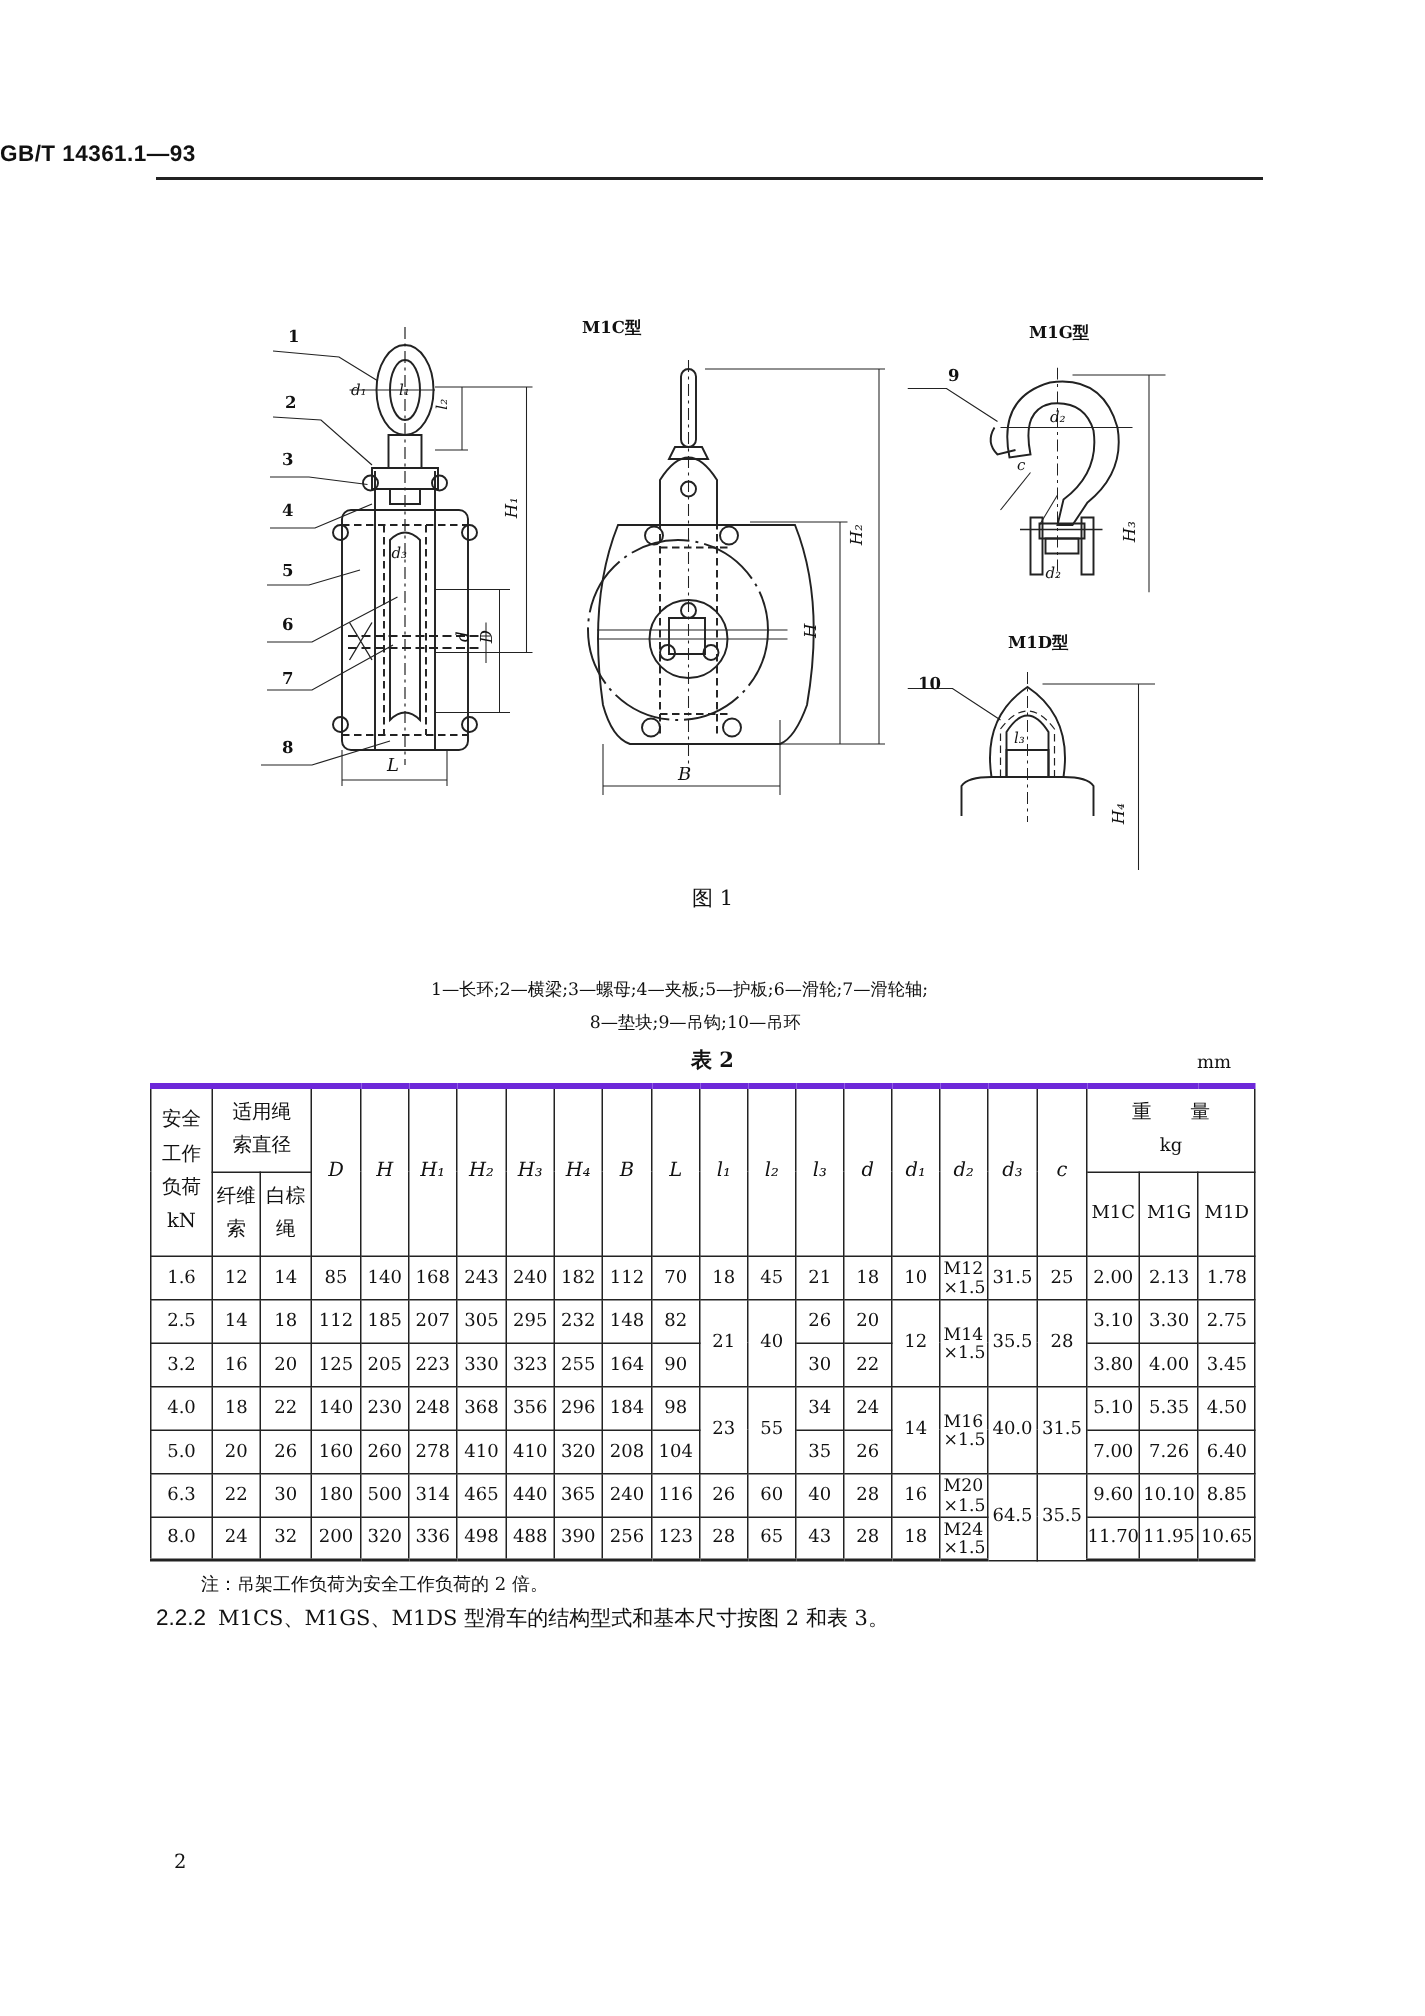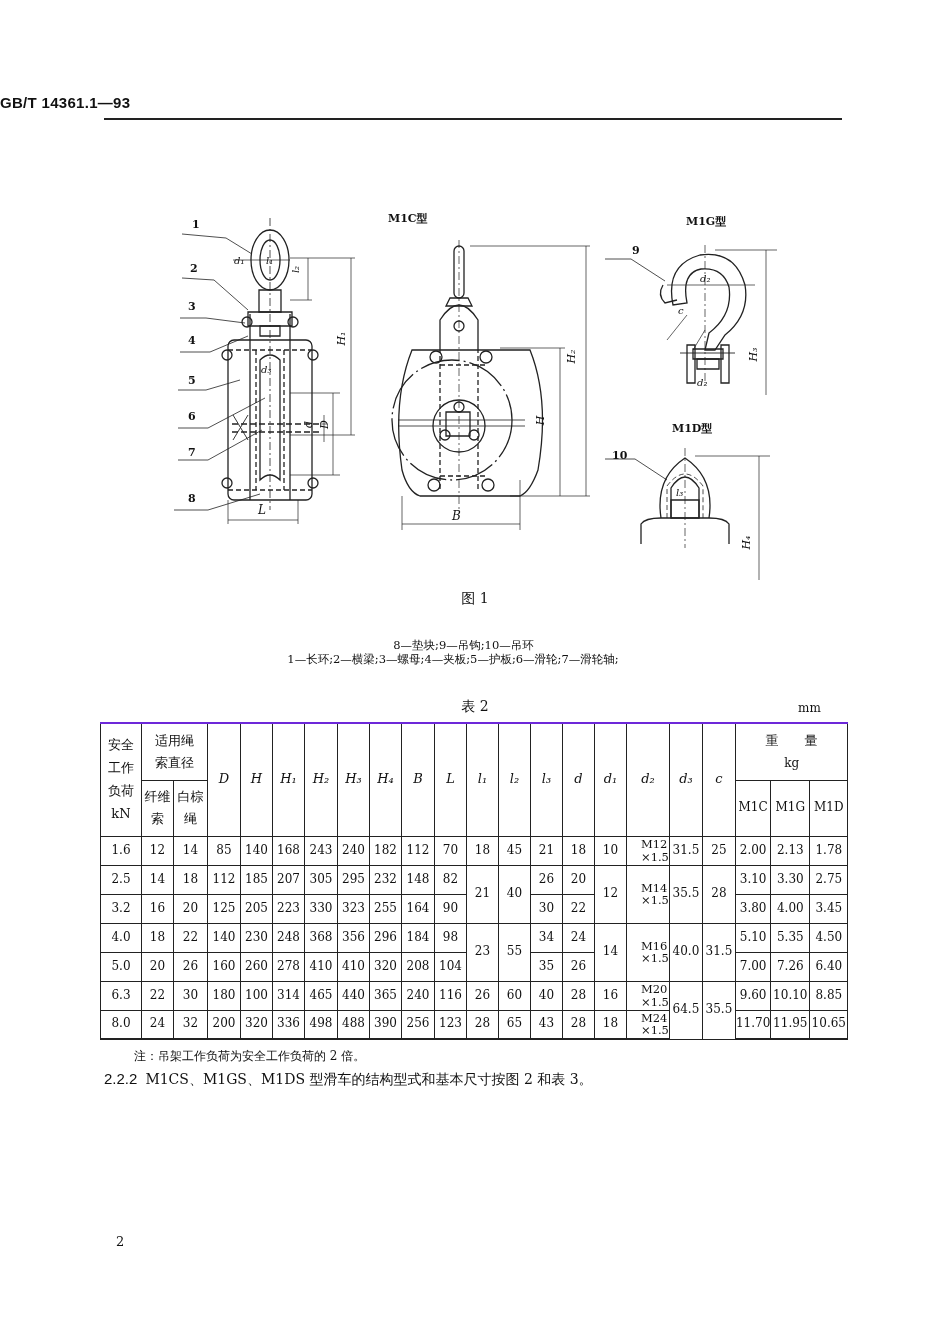--- a/index.html
+++ b/index.html
@@ -4,28 +4,28 @@
 <style>
   html,body{margin:0;padding:0;background:#fff;}
   body{width:950px;height:1344px;position:relative;overflow:hidden;
        font-family:"DejaVu Serif","Liberation Serif",serif;color:#111;}
   .abs{position:absolute;}
   .header-title{left:0;width:950px;top:94px;text-align:left;font-family:"Liberation Sans Narrow","Liberation Sans",sans-serif;font-size:15px;font-weight:bold;letter-spacing:0.3px;}
   .header-rule{left:104px;top:118px;width:738px;height:2px;background:#222;}
   .fig-lbl{font-size:11px;font-weight:bold;}
   .fig-caption{left:0;width:950px;top:590px;text-align:center;font-size:14px;}
   .legend-line{left:0;width:906px;text-align:center;font-size:11.5px;}
-  .table-caption{left:0;width:950px;top:698px;text-align:center;font-size:14px;}
+  .table-caption{left:0;width:950px;top:698px;text-align:center;font-size:14px;font-weight:bold;}
   .unit{left:798px;top:701px;font-size:12px;}
   table.spec{position:absolute;left:100px;top:722px;border-collapse:collapse;font-size:12px;}
   table.spec td{border:1px solid #222;text-align:center;vertical-align:middle;padding:0;line-height:1.15;}
-  table.spec tr.top td{border-top:2px solid #6d28d9;}
+  table.spec tr.top td{border-top:4px solid #6d28d9;}
   table.spec tr.last td{border-bottom:2px solid #222;}
   table.spec td.hdr-sym{font-style:italic;font-size:13px;}
-  table.spec td.m{font-size:11.5px;line-height:1.05;text-align:left;padding-left:14px;}
+  table.spec td.m{font-size:11.5px;line-height:1.05;text-align:left;padding-left:2px;}
   .note{left:134px;top:1048px;font-size:12px;}
   .clause{left:104px;top:1070px;font-size:14px;}
   .clause .num{font-family:"Liberation Sans",sans-serif;font-size:15px;margin-right:8px;}
   .page-num{left:116px;top:1234px;font-size:13px;}
   svg line,svg path,svg rect,svg circle,svg ellipse{vector-effect:non-scaling-stroke;}
 </style>
 </head>
 <body>
 
 <div class="abs header-title">GB/T 14361.1—93</div>
@@ -178,21 +178,21 @@
     <line x1="154" y1="8" x2="154" y2="132" stroke-width="0.7"></line>
     <polyline points="0,11 30,11 62,32" stroke-width="0.8"></polyline>
   </svg>
   <span class="abs fig-lbl" style="left:612px;top:449px;">10</span>
   <span class="abs" style="left:676px;top:487px;font-style:italic;font-size:10px;">l₃</span>
   <span class="abs" style="left:739px;top:536px;font-style:italic;font-size:11px;transform:rotate(-90deg);">H₄</span>
 </div>
 
 <div class="abs fig-caption">图 1</div>
 <div class="abs legend-line" style="top:652px;">1—长环;2—横梁;3—螺母;4—夹板;5—护板;6—滑轮;7—滑轮轴;</div>
-<div class="abs legend-line" style="top:638px;padding-left:21px;box-sizing:border-box;">8—垫块;9—吊钩;10—吊环</div>
+<div class="abs legend-line" style="top:674px;padding-left:21px;box-sizing:border-box;">8—垫块;9—吊钩;10—吊环</div>
 
 <div class="abs table-caption">表 2</div>
 <div class="abs unit">mm</div>
 
 <table class="spec">
   <colgroup>
     <col style="width:41px">
       <col style="width:32px">
       <col style="width:34px">
     <col style="width:33px">
@@ -363,21 +363,21 @@
     <td>7.00</td>
     <td>7.26</td>
     <td>6.40</td>
   </tr>
 
   <tr style="height:29px;">
     <td>6.3</td>
     <td>22</td>
     <td>30</td>
     <td>180</td>
-    <td>100</td>
+    <td>500</td>
     <td>314</td>
     <td>465</td>
     <td>440</td>
     <td>365</td>
     <td>240</td>
     <td>116</td>
     <td>26</td>
     <td>60</td>
     <td>40</td>
     <td>28</td>

